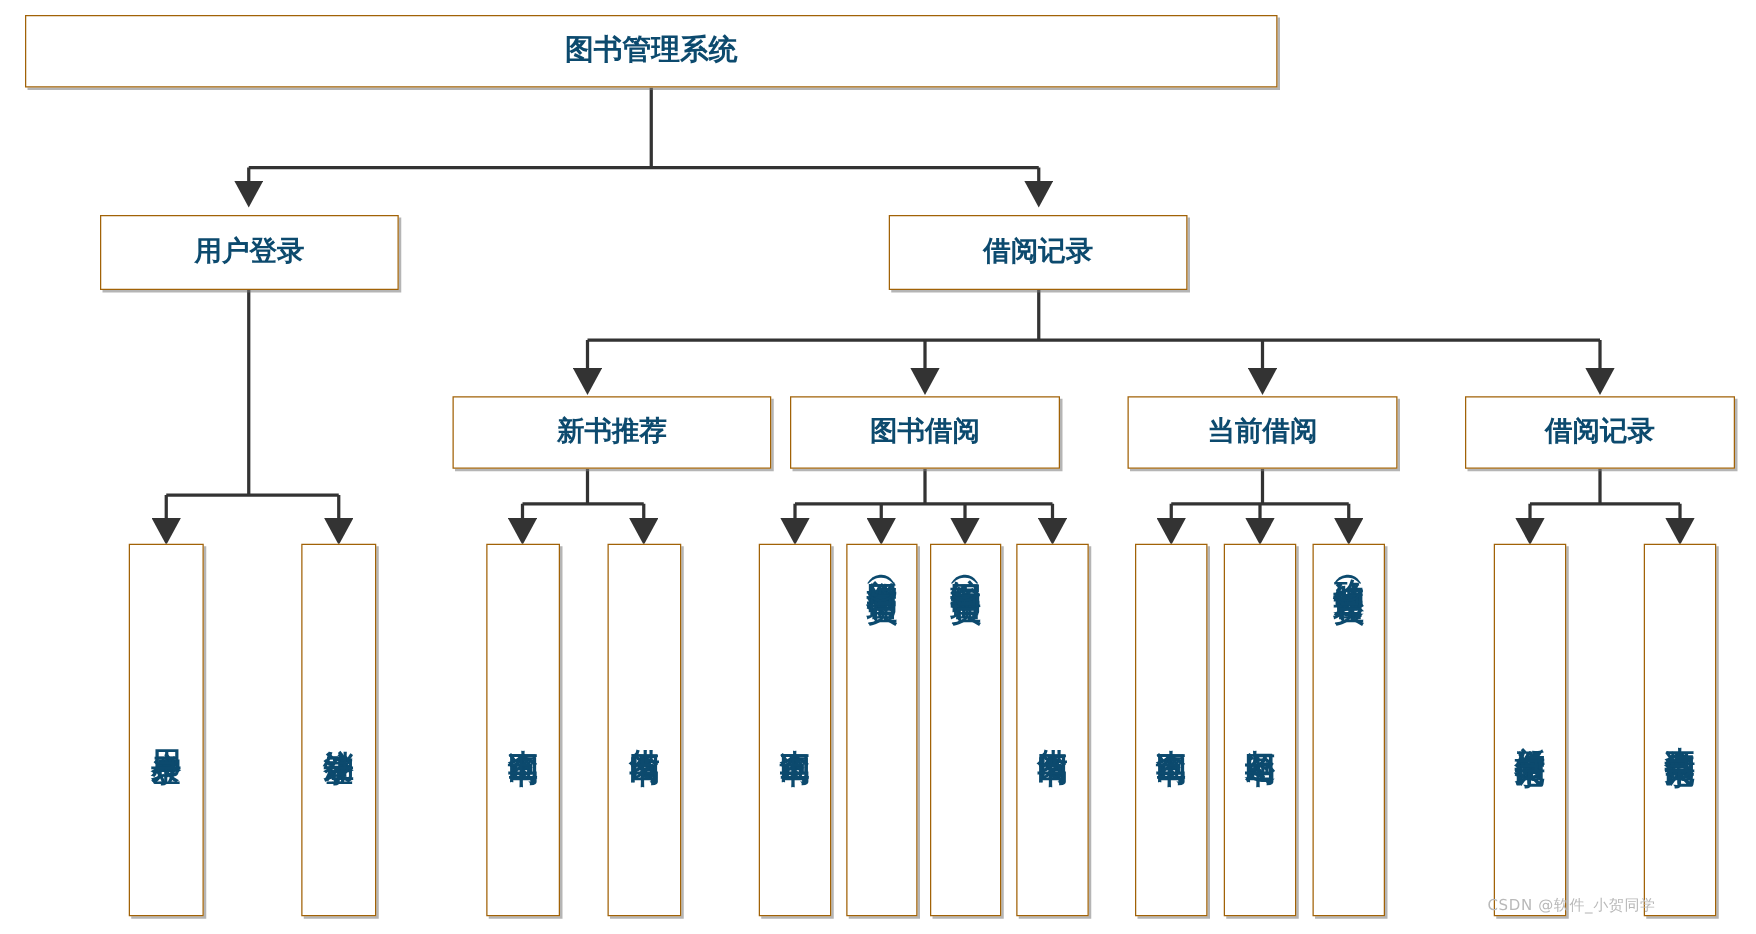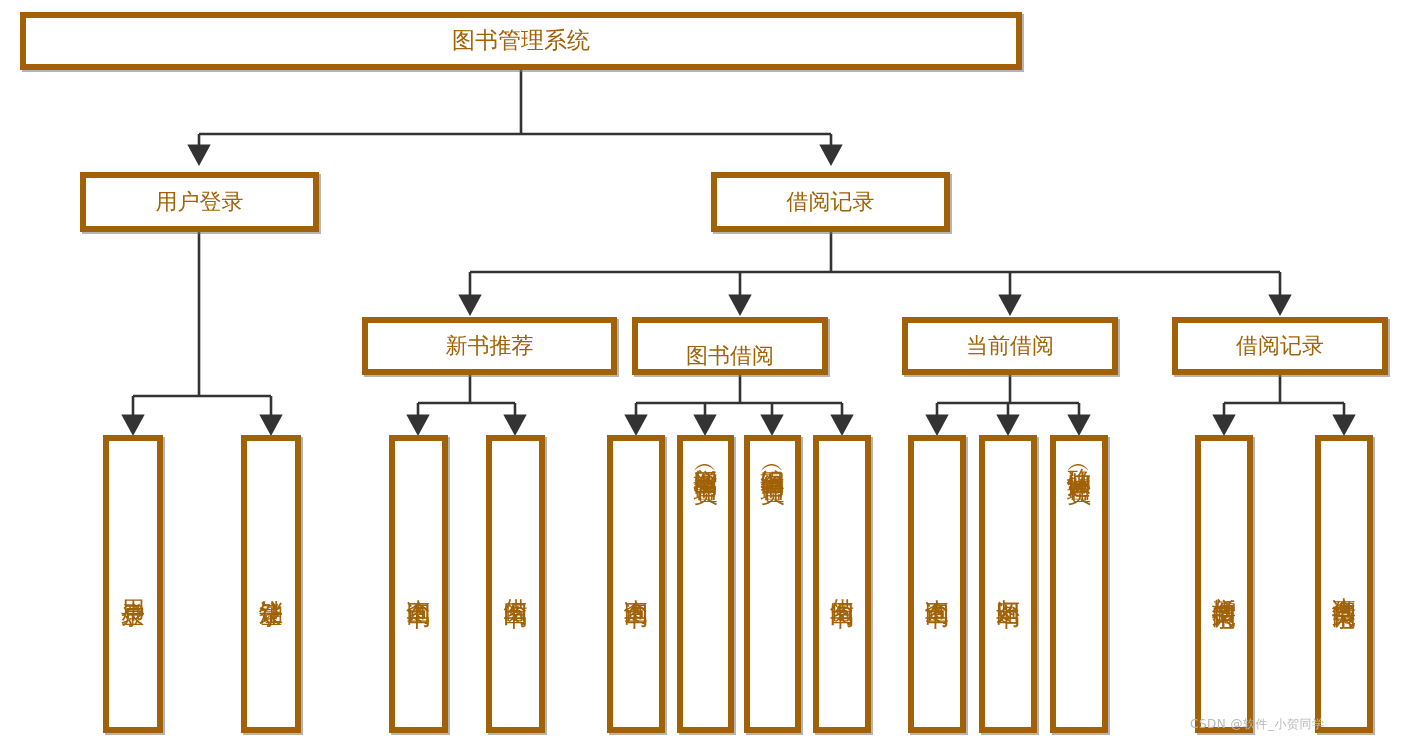--- a/index.html
+++ b/index.html
@@ -22,26 +22,27 @@
     left: 0;
     top: 0;
     width: 1405px;
     height: 747px;
     pointer-events: none;
   }
   .node {
     position: absolute;
     box-sizing: border-box;
     background: #ffffff;
-    border: 6px solid #a16207;
+    border: 1px solid #a16207;
     box-shadow: 2px 2px 0 0 rgba(120,120,120,0.55);
     display: flex;
     align-items: center;
     justify-content: center;
-    color: #a16207;
+    color: #0c4a6e;
+    font-weight: bold;
   }
   .node .label {
     display: block;
     text-align: center;
     line-height: 1.18;
     white-space: nowrap;
   }
   
   .node.horiz .label {
     font-size: 22px;
@@ -137,21 +138,21 @@
   <div class="node horiz" style="left:80px; top:172px; width:239px; height:60px;">
     <span class="label">用户登录</span>
   </div>
   <div class="node horiz" style="left:711px; top:172px; width:239px; height:60px;">
     <span class="label">借阅记录</span>
   </div>
 
   <div class="node horiz" style="left:362px; top:317px; width:255px; height:58px;">
     <span class="label">新书推荐</span>
   </div>
-  <div class="node horiz" style="left:632px; top:317px; width:196px; height:58px;align-items:flex-end;">
+  <div class="node horiz" style="left:632px; top:317px; width:216px; height:58px;">
     <span class="label">图书借阅</span>
   </div>
   <div class="node horiz" style="left:1172px; top:317px; width:216px; height:58px;">
     <span class="label">借阅记录</span>
   </div>
   <div class="node horiz" style="left:902px; top:317px; width:216px; height:58px;">
     <span class="label">当前借阅</span>
   </div>
 
   <div class="node vert mid" style="left:103px; top:435px; width:60px; height:298px;">

